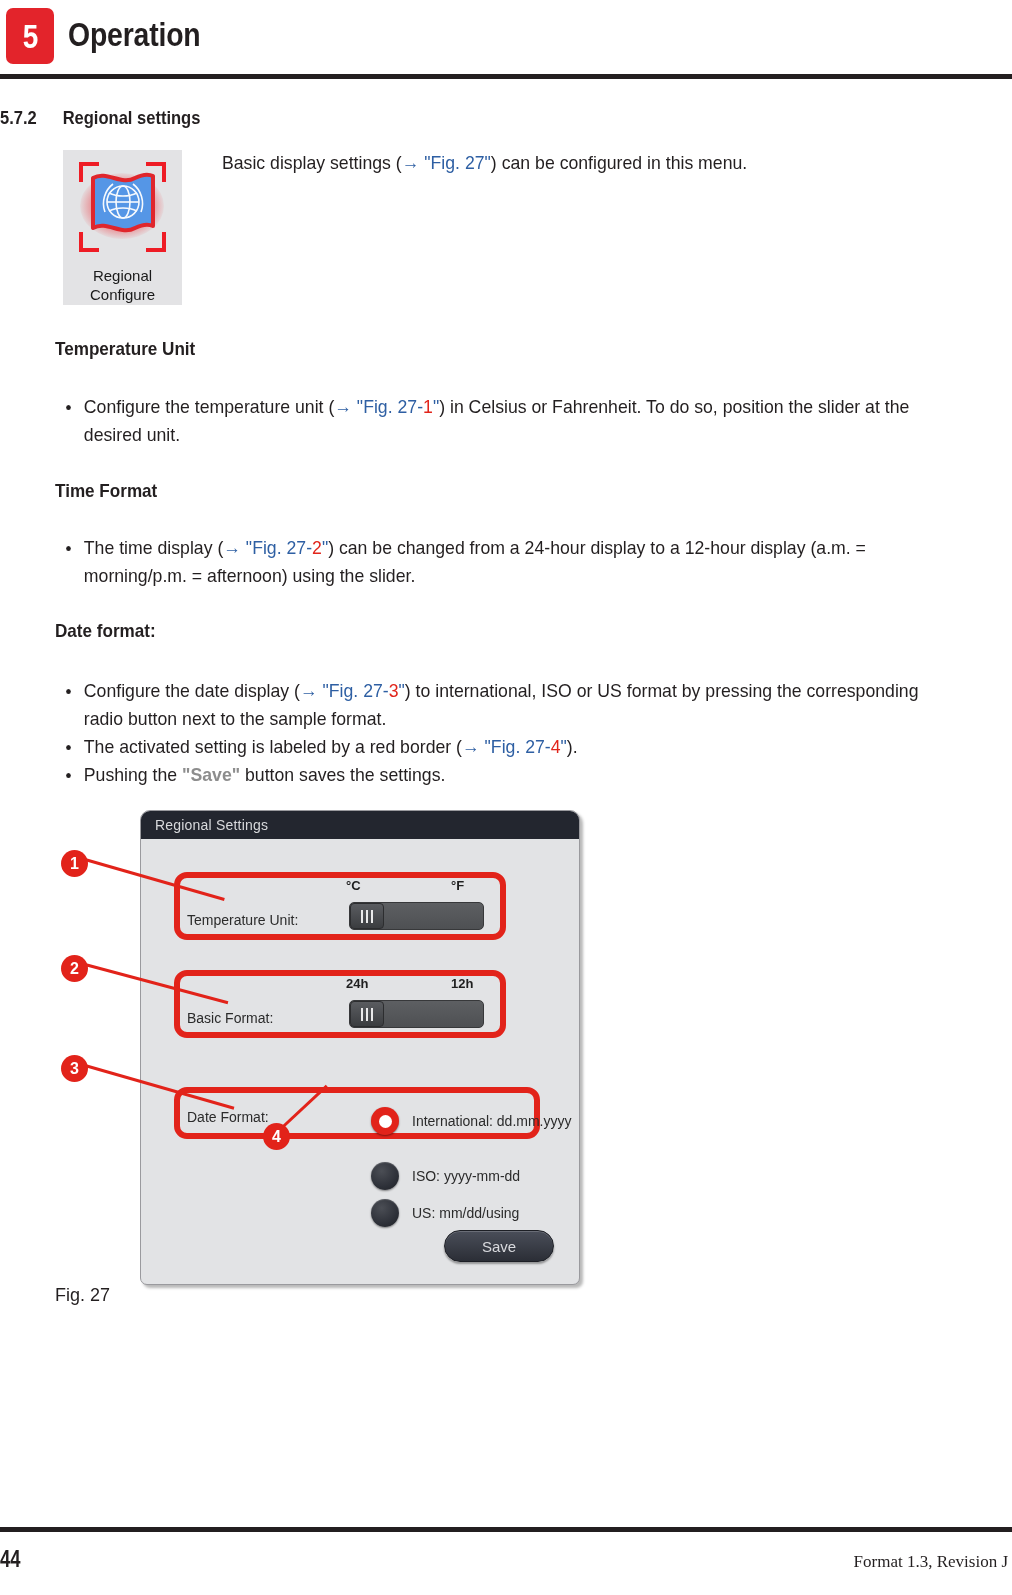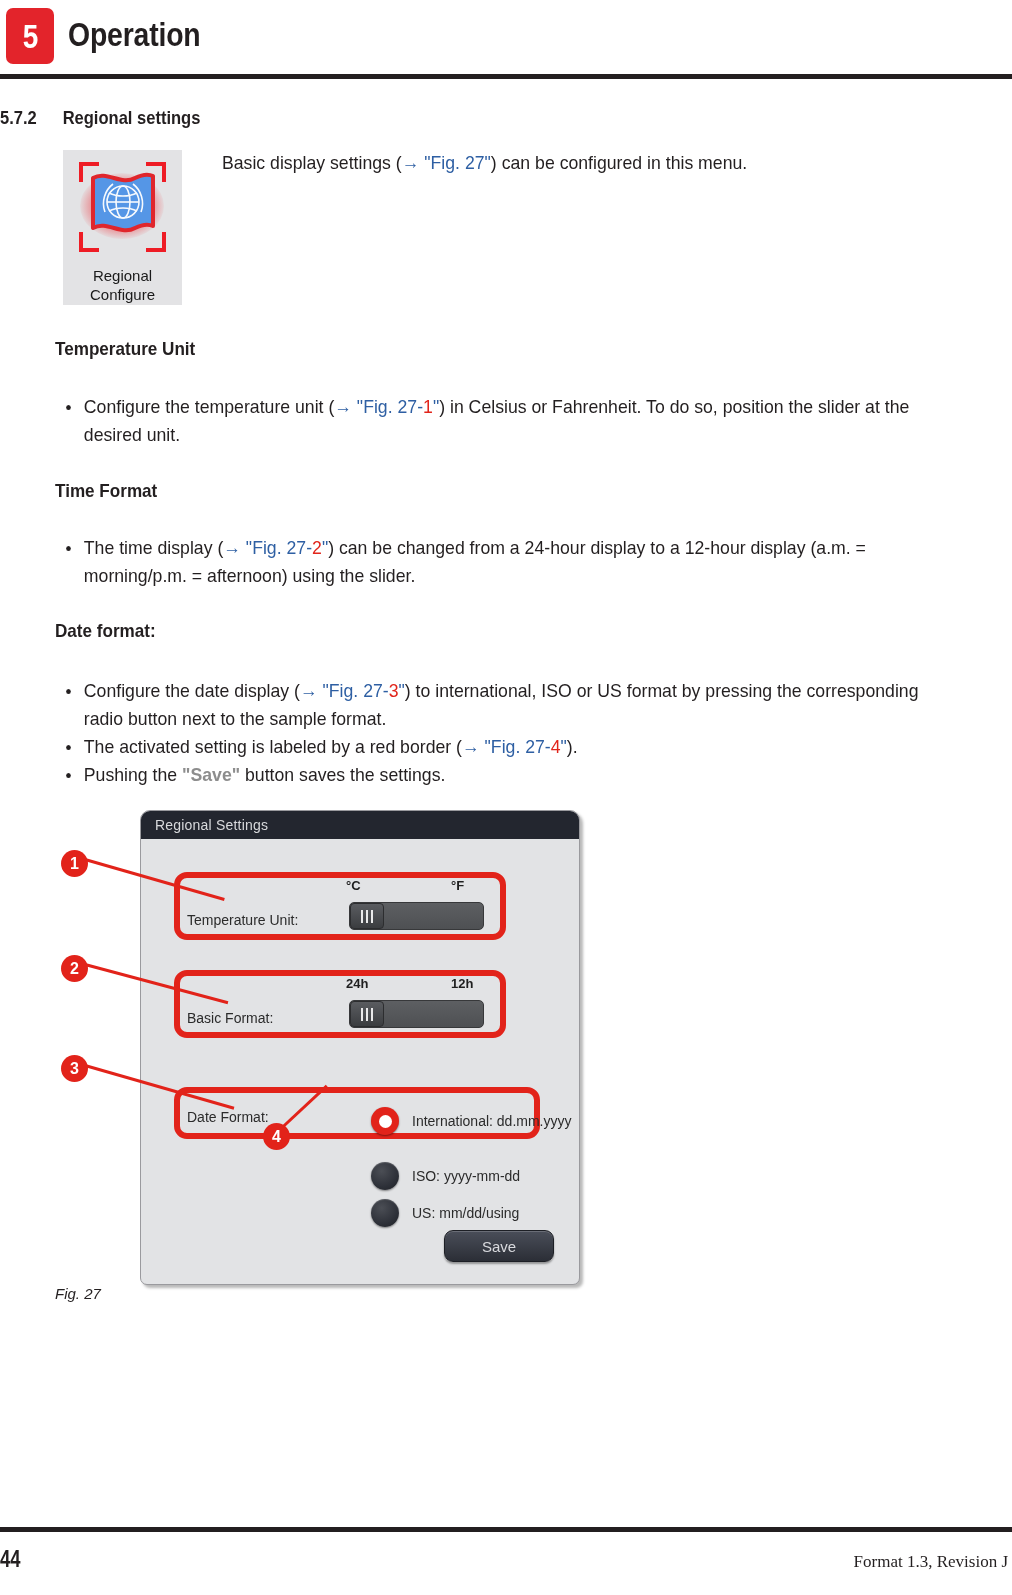--- a/index.html
+++ b/index.html
@@ -158,37 +158,37 @@
   .radio.on{
     background:#e2231a;
     display:flex;align-items:center;justify-content:center;
     box-shadow:0 1px 2px rgba(0,0,0,.45);
   }
   .radio.on i{display:block;width:13px;height:13px;border-radius:50%;background:#fff;}
   .radio-lbl{margin-left:13px;font-size:14px;color:#2b2b2b;white-space:nowrap;}
 
   .save-btn{
     position:absolute;right:25px;bottom:22px;width:110px;height:32px;
-    border-radius:9px;
+    border-radius:16px;
     background:linear-gradient(#4a4e59,#2b2e36);
     border:1px solid #1d1f25;
     box-shadow:0 2px 2px rgba(0,0,0,.35), inset 0 1px 0 rgba(255,255,255,.18);
     color:#d9dade;font-size:15px;line-height:32px;text-align:center;
     box-sizing:border-box;
   }
 
   
   .callout{
     position:absolute;width:27px;height:27px;border-radius:50%;
     background:#e2231a;color:#fff;font-size:16px;font-weight:bold;
     text-align:center;line-height:27px;z-index:6;
   }
   .leader{position:absolute;background:#e2231a;height:3px;transform-origin:left center;z-index:5;}
 
-  .fig-cap{position:absolute;left:0;top:1285px;font-size:15px;color:#231f20;font-style:italic;}
+  .fig-cap{position:absolute;left:0;top:1285px;font-size:18px;color:#231f20;}
 
   
   .rule-bot{position:absolute;left:0;top:1527px;width:1012px;height:5px;background:#231f20;}
   .pg-no{position:absolute;left:0;top:1546px;font-size:23px;font-weight:bold;
          transform:scaleX(.8);transform-origin:left center;}
   .ver{position:absolute;right:4px;top:1552px;font-size:17px;
        font-family:"Liberation Serif", serif;}
 </style>
 </head>
 <body>

